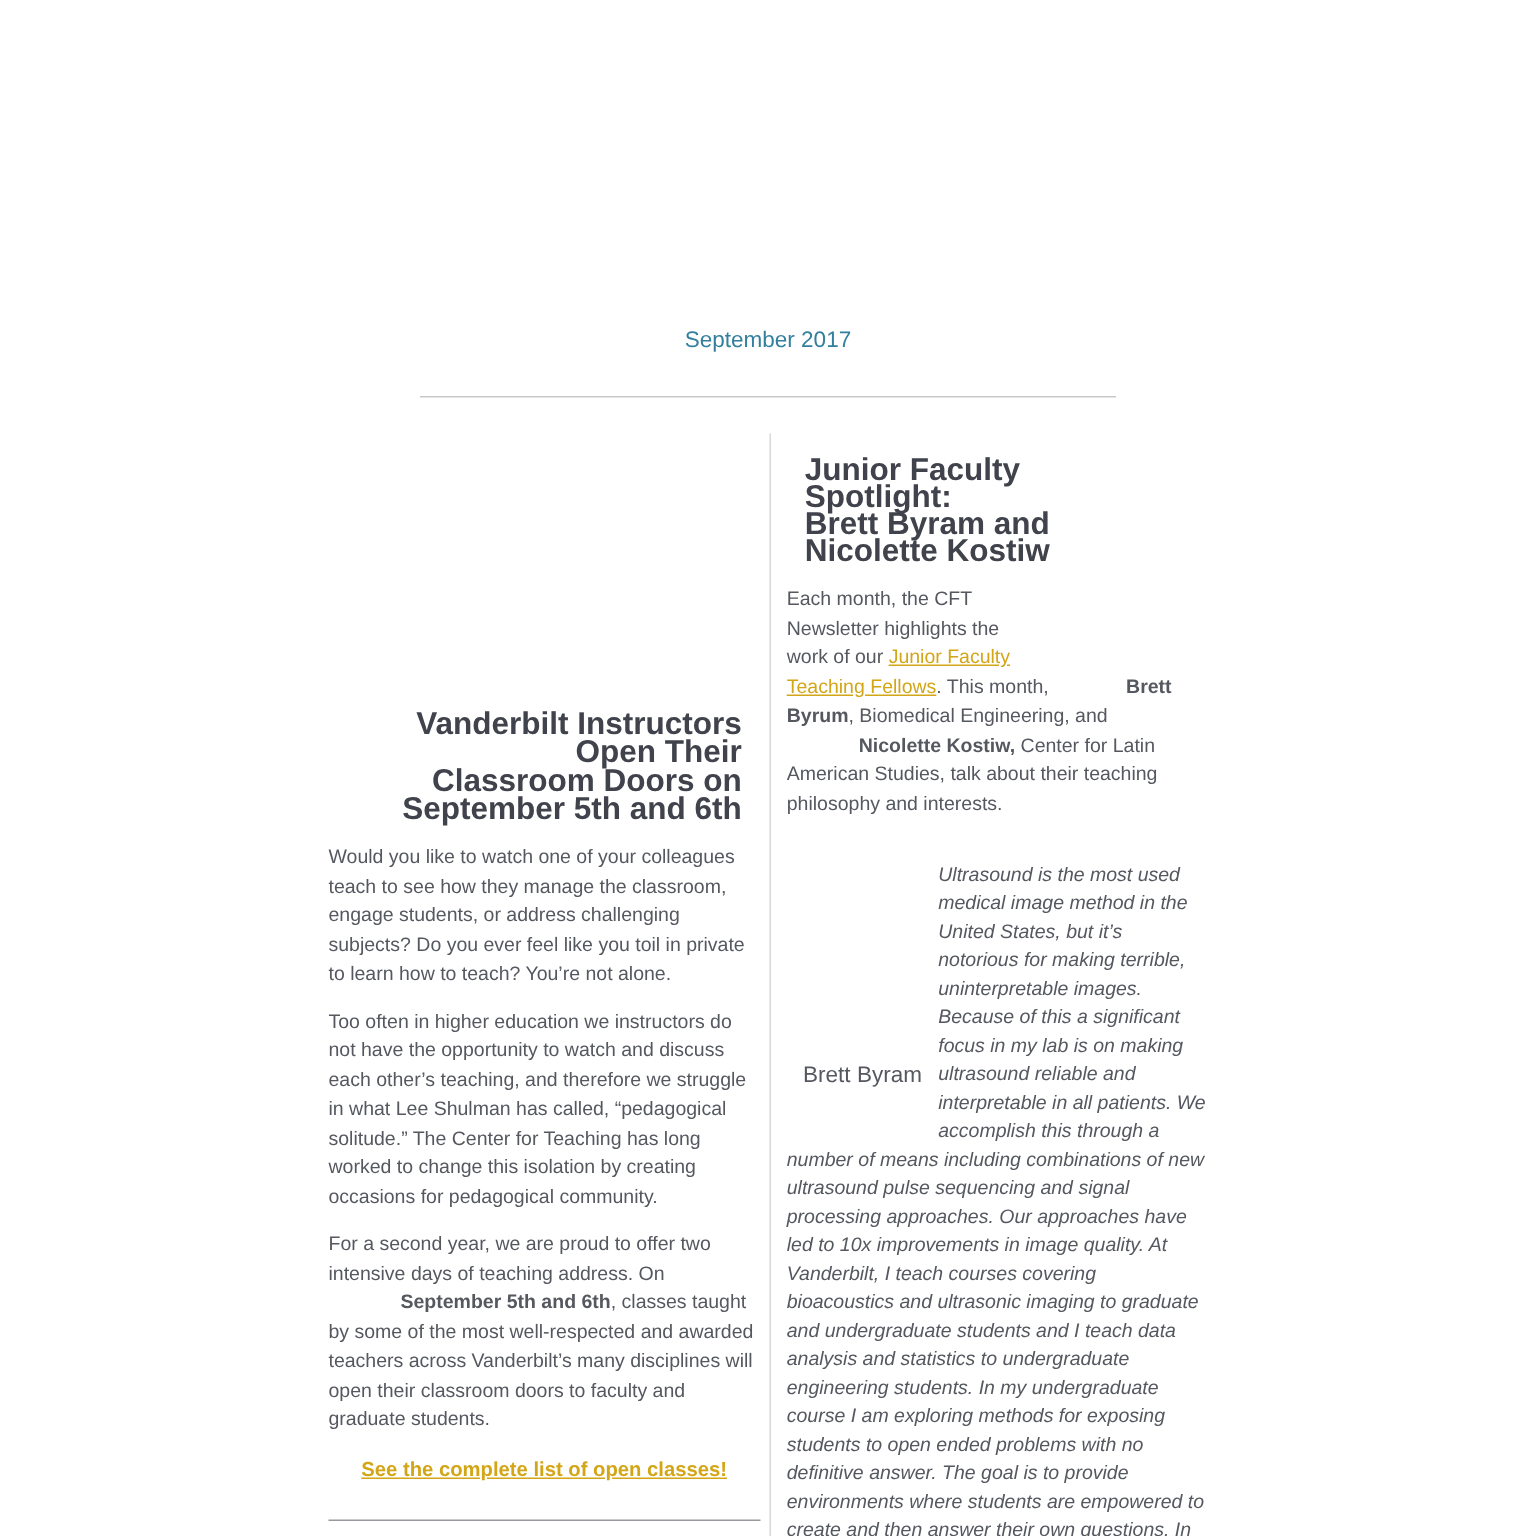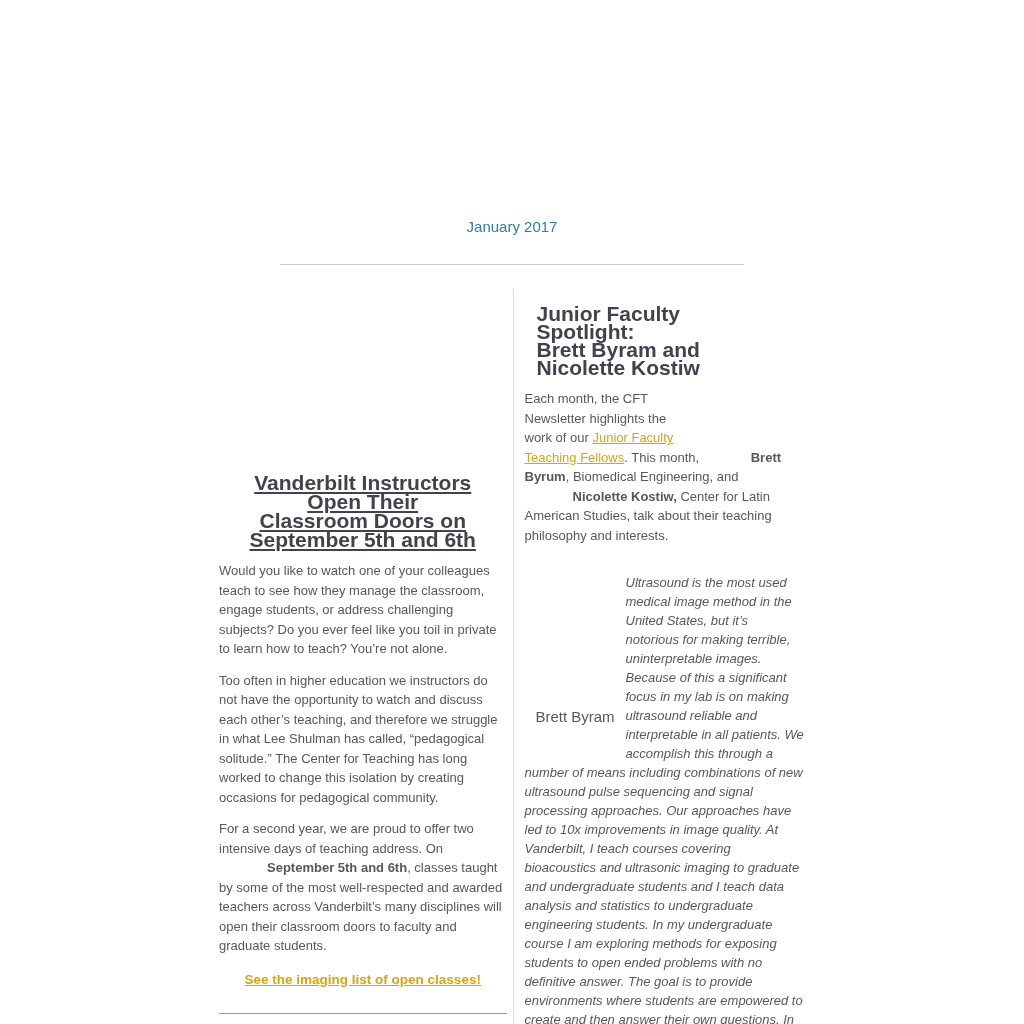--- a/index.html
+++ b/index.html
@@ -50,24 +50,23 @@
   }
   .img-spacer-top { height: 168px; }
   h2 {
     margin: 12px;
     font-size: 21px;
     font-weight: bold;
     color: var(--c-heading, #40434b);
   }
   .article-title {
     margin-top: 16px;
-    text-align: center;
+    text-align: right;
     line-height: 19px;
     white-space: pre-line;
-    text-decoration: underline;
   }
   p.body-p {
     font-size: 13px;
     line-height: 19.5px;
     margin: 12px 0 0;
   }
   .b { font-weight: bold; padding-left: 48px; }
   a.link {
     color: var(--c-link, #d3a617);
     text-decoration: underline;
@@ -130,39 +129,39 @@
     font-size: 13px;
     line-height: 19px;
   }
   .clearfix::after { content: ""; display: block; clear: both; }
 </style>
 </head>
 <body>
 
 <div class="wrap">
 
-  <div class="date-line">January 2017</div>
+  <div class="date-line">September 2017</div>
 
   <hr class="top-rule">
 
   <div class="columns">
 
     <div class="col-left">
       <div class="img-spacer-top"></div>
 
       <h2 class="article-title">Vanderbilt Instructors Open Their
 Classroom Doors on
 September 5th and 6th</h2>
 
       <p class="body-p"><span><span>Would you like to watch one of your colleagues teach to see how they manage the classroom, engage students, or address challenging subjects? Do you ever feel like you toil in private to learn how to teach? You’re not alone.</span></span></p>
       <p class="body-p"><span><span>Too often in higher education we instructors do not have the opportunity to watch and discuss each other’s teaching, and therefore we struggle in what Lee Shulman has called, “pedagogical solitude.” The Center for Teaching has long worked to change this isolation by creating occasions for pedagogical community.</span></span></p>
       <p class="body-p"><span><span>For a second year, we are proud to offer two intensive days of teaching address. On </span><span class="b">September 5th and 6th</span><span>, classes taught by some of the most well-respected and awarded teachers across Vanderbilt’s many disciplines will open their classroom doors to faculty and graduate students.</span></span></p>
 
       <div class="cta">
-        <a href="#">See the imaging list of open classes!</a>
+        <a href="#">See the complete list of open classes!</a>
       </div>
 
       <hr class="left-rule">
 
       <div class="tophat clearfix">
         <div class="tophat-float"></div>
         <h2 class="tophat-title">Introduction to Top Hat</h2>
 
       </div>
     </div>

